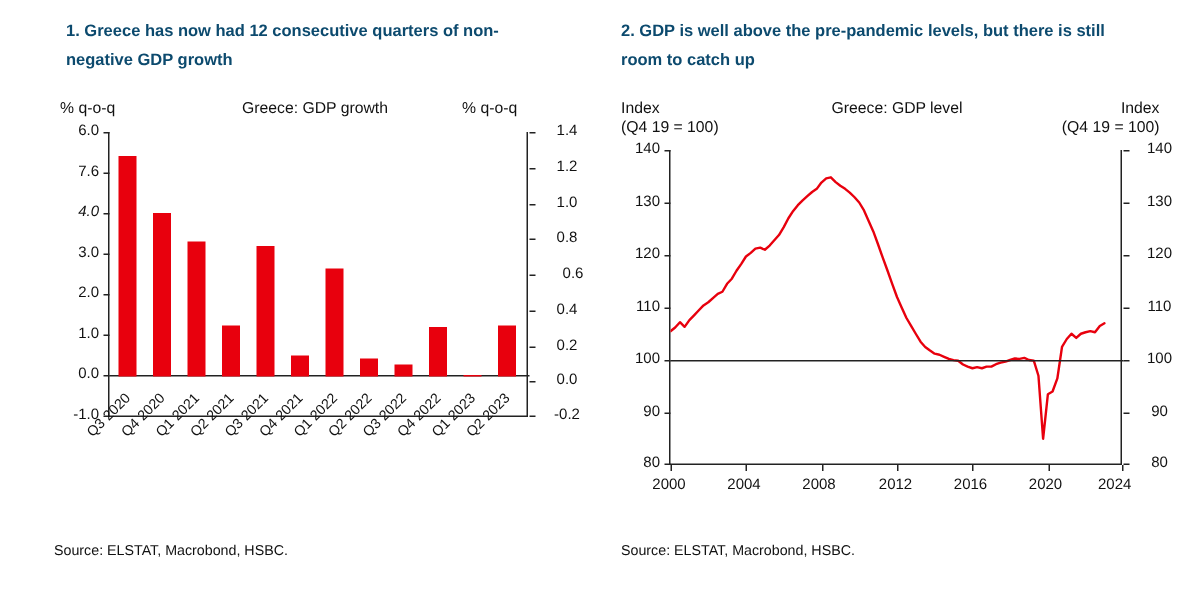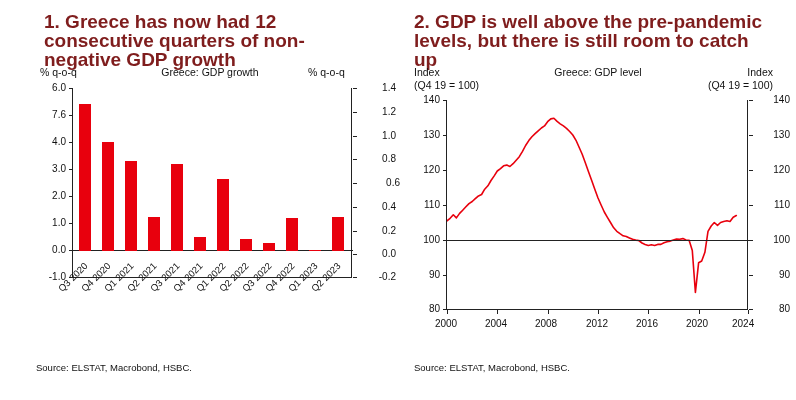--- a/index.html
+++ b/index.html
@@ -25,24 +25,24 @@
     height: 400px;
   }
   .panel-left  { left: 0px;   width: 398px; }
   .panel-right { left: 398px; width: 398px; }
 
   .panel-title {
     position: absolute;
     left: 44px;
     top: 12px;
     width: 330px;
-    font-size: 19px;
+    font-size: 11px;
     font-weight: bold;
     line-height: 19px;
-    color: #7f1d1d;
+    color: #0c4a6e;
   }
   .panel-right .panel-title {
     left: 16px;
     width: 350px;
   }
 
   .axis-unit {
     position: absolute;
     font-size: 10.5px;
     color: #111111;
@@ -70,21 +70,21 @@
     border-bottom: 1px solid #222;
     border-top: none;
   }
   .tick-label {
     position: absolute;
     font-size: 10px;
     color: #111;
     white-space: nowrap;
   }
   .tick-left  { text-align: right; }
-  .tick-right { text-align: right; }
+  .tick-right { text-align: center; }
   .tick-mark {
     position: absolute;
     background: #222;
   }
 
   .bar {
     position: absolute;
     background: #e8000d;
   }
   .zero-line {
@@ -147,21 +147,21 @@
       <div class="bar" style="left:144px; top:91.0px;  width:12px; height:71.9px;"></div>
       <div class="bar" style="left:167px; top:150.7px; width:12px; height:12.2px;"></div>
       <div class="bar" style="left:190px; top:154.8px; width:12px; height:8.1px;"></div>
       <div class="bar" style="left:213px; top:130.3px; width:12px; height:32.6px;"></div>
       <div class="bar" style="left:236px; top:161.9px; width:12px; height:1.0px;"></div>
       <div class="bar" style="left:259px; top:128.9px; width:12px; height:34.0px;"></div>
     </div>
 
     <div class="tick-label tick-left" style="left:30px; top:82px;  width:36px;">6.0</div>
     <div class="tick-label tick-left" style="left:30px; top:109px; width:36px;">7.6</div>
-    <div class="tick-label tick-left" style="left:30px; top:136px; width:36px;">4.0</div>
+    <div class="tick-label tick-left" style="left:30px; top:136px; width:36px;font-style:italic;">4.0</div>
     <div class="tick-label tick-left" style="left:30px; top:163px; width:36px;">3.0</div>
     <div class="tick-label tick-left" style="left:30px; top:190px; width:36px;">2.0</div>
     <div class="tick-label tick-left" style="left:30px; top:217px; width:36px;">1.0</div>
     <div class="tick-label tick-left" style="left:30px; top:244px; width:36px;">0.0</div>
     <div class="tick-label tick-left" style="left:30px; top:271px; width:36px;">-1.0</div>
 
     <div class="tick-label tick-right" style="left:360px; top:82px;    width:36px;">1.4</div>
     <div class="tick-label tick-right" style="left:360px; top:105.7px; width:36px;">1.2</div>
     <div class="tick-label tick-right" style="left:360px; top:129.5px; width:36px;">1.0</div>
     <div class="tick-label tick-right" style="left:360px; top:153.2px; width:36px;">0.8</div>

